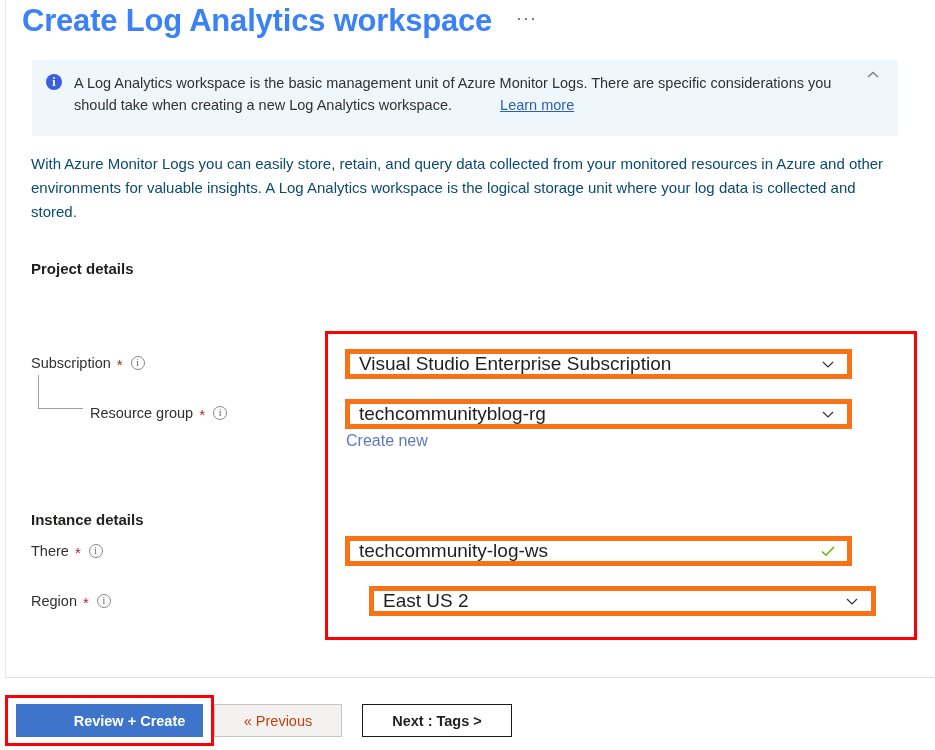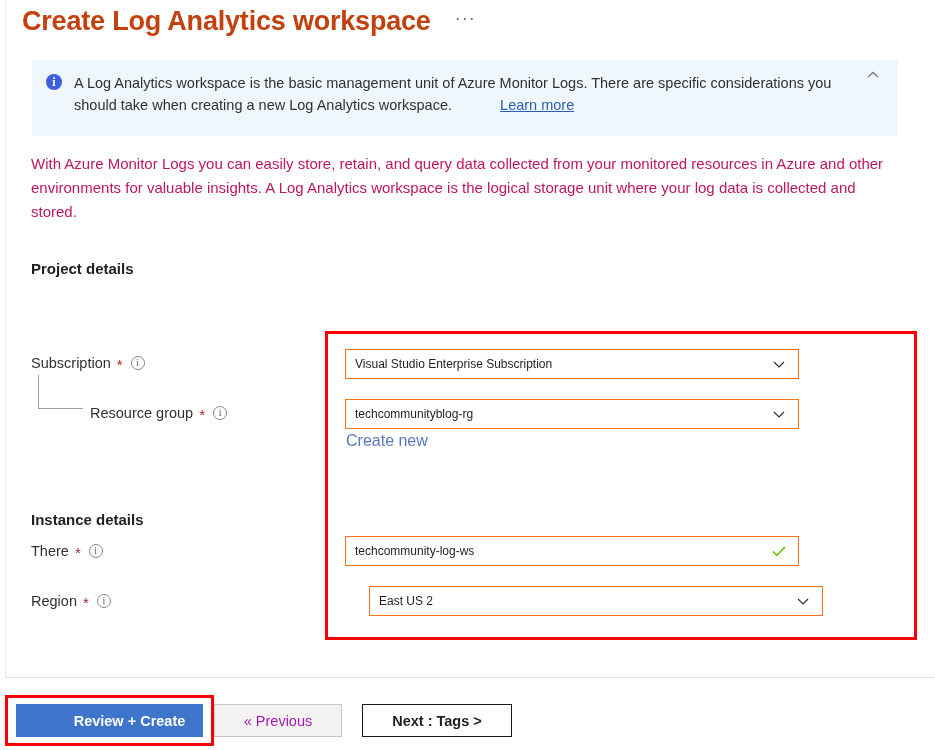--- a/index.html
+++ b/index.html
@@ -24,24 +24,24 @@
     background: #e8e8e8;
   }
 
   
   .title-row {
     position: absolute;
     left: 22px; top: 2px;
     display: flex; align-items: center; gap: 18px;
   }
   .page-title {
-    font-size: 27px;
+    font-size: 31px;
     font-weight: 600;
     letter-spacing: -0.2px;
-    color: #c2410c;
+    color: #3b82f6;
     line-height: 38px;
     white-space: nowrap;
   }
   .ellipsis-btn {
     font-size: 18px;
     color: #6b6b6b;
     line-height: 10px;
     padding: 4px 6px 10px 6px;
     cursor: pointer;
     user-select: none;
@@ -92,21 +92,21 @@
   }
   .banner-collapse svg { display: block; }
 
   
   .intro-text {
     position: absolute;
     left: 31px; top: 152px;
     width: 866px;
     font-size: 15px;
     line-height: 24px;
-    color: #be185d;
+    color: #0c4a6e;
   }
 
   .section-heading {
     position: absolute;
     left: 31px;
     font-size: 15px;
     font-weight: 700;
     color: #201f1e;
   }
   #project-details-heading { top: 260px; }
@@ -157,27 +157,27 @@
     left: 38px; top: 375px;
     width: 45px; height: 34px;
     border-left: 1px solid #a19f9d;
     border-bottom: 1px solid #a19f9d;
   }
 
   
   .field-ctrl {
     position: absolute;
     left: 345px;
-    width: 454px; height: 30px;
-    border: 1px solid #f97316;
+    width: 507px; height: 30px;
+    border: 5px solid #f97316;
     background: #ffffff;
     display: flex;
     align-items: center;
     padding: 0 8px 0 9px;
-    font-size: 12px;
+    font-size: 19px;
     color: #201f1e;
     cursor: pointer;
   }
   .field-ctrl .val { flex: 1 1 auto; white-space: nowrap; overflow: hidden; }
   .chev {
     flex: 0 0 auto;
     width: 14px; height: 14px;
     margin-right: 4px;
   }
   .chev svg { display: block; }
@@ -237,21 +237,21 @@
   #btn-review {
     left: 16px; top: 704px; width: 187px;
     background: #3e75cb;
     color: #ffffff;
     border: 1px solid #3e75cb;
     padding-left: 40px;
   }
   #btn-previous {
     left: 214px; top: 704px; width: 128px;
     background: #f3f2f1;
-    color: #a21caf;
+    color: #c2410c;
     border: 1px solid #c8c6c4;
     cursor: default;
     font-weight: 400;
   }
   #btn-next {
     left: 362px; top: 704px; width: 150px;
     background: #ffffff;
     color: #201f1e;
     border: 1px solid #1b1a19;
   }

